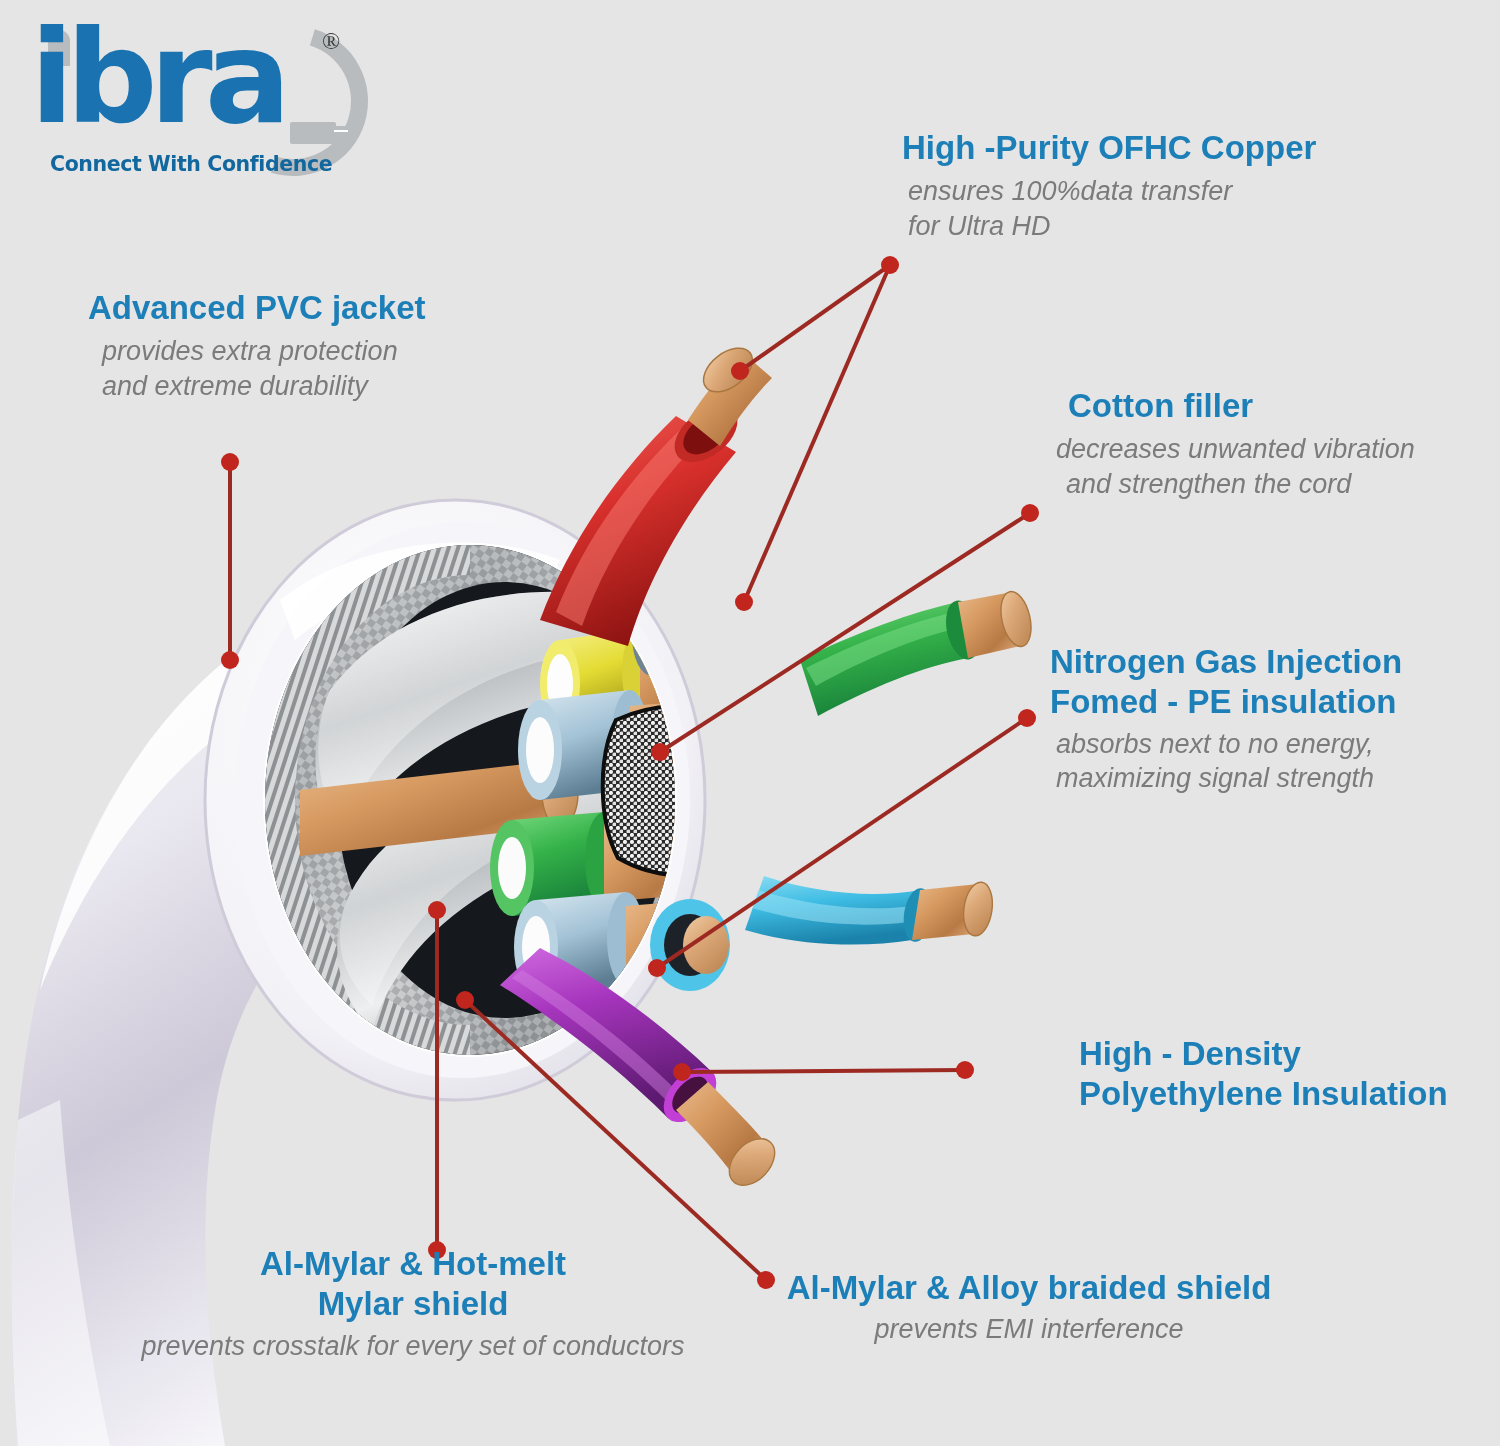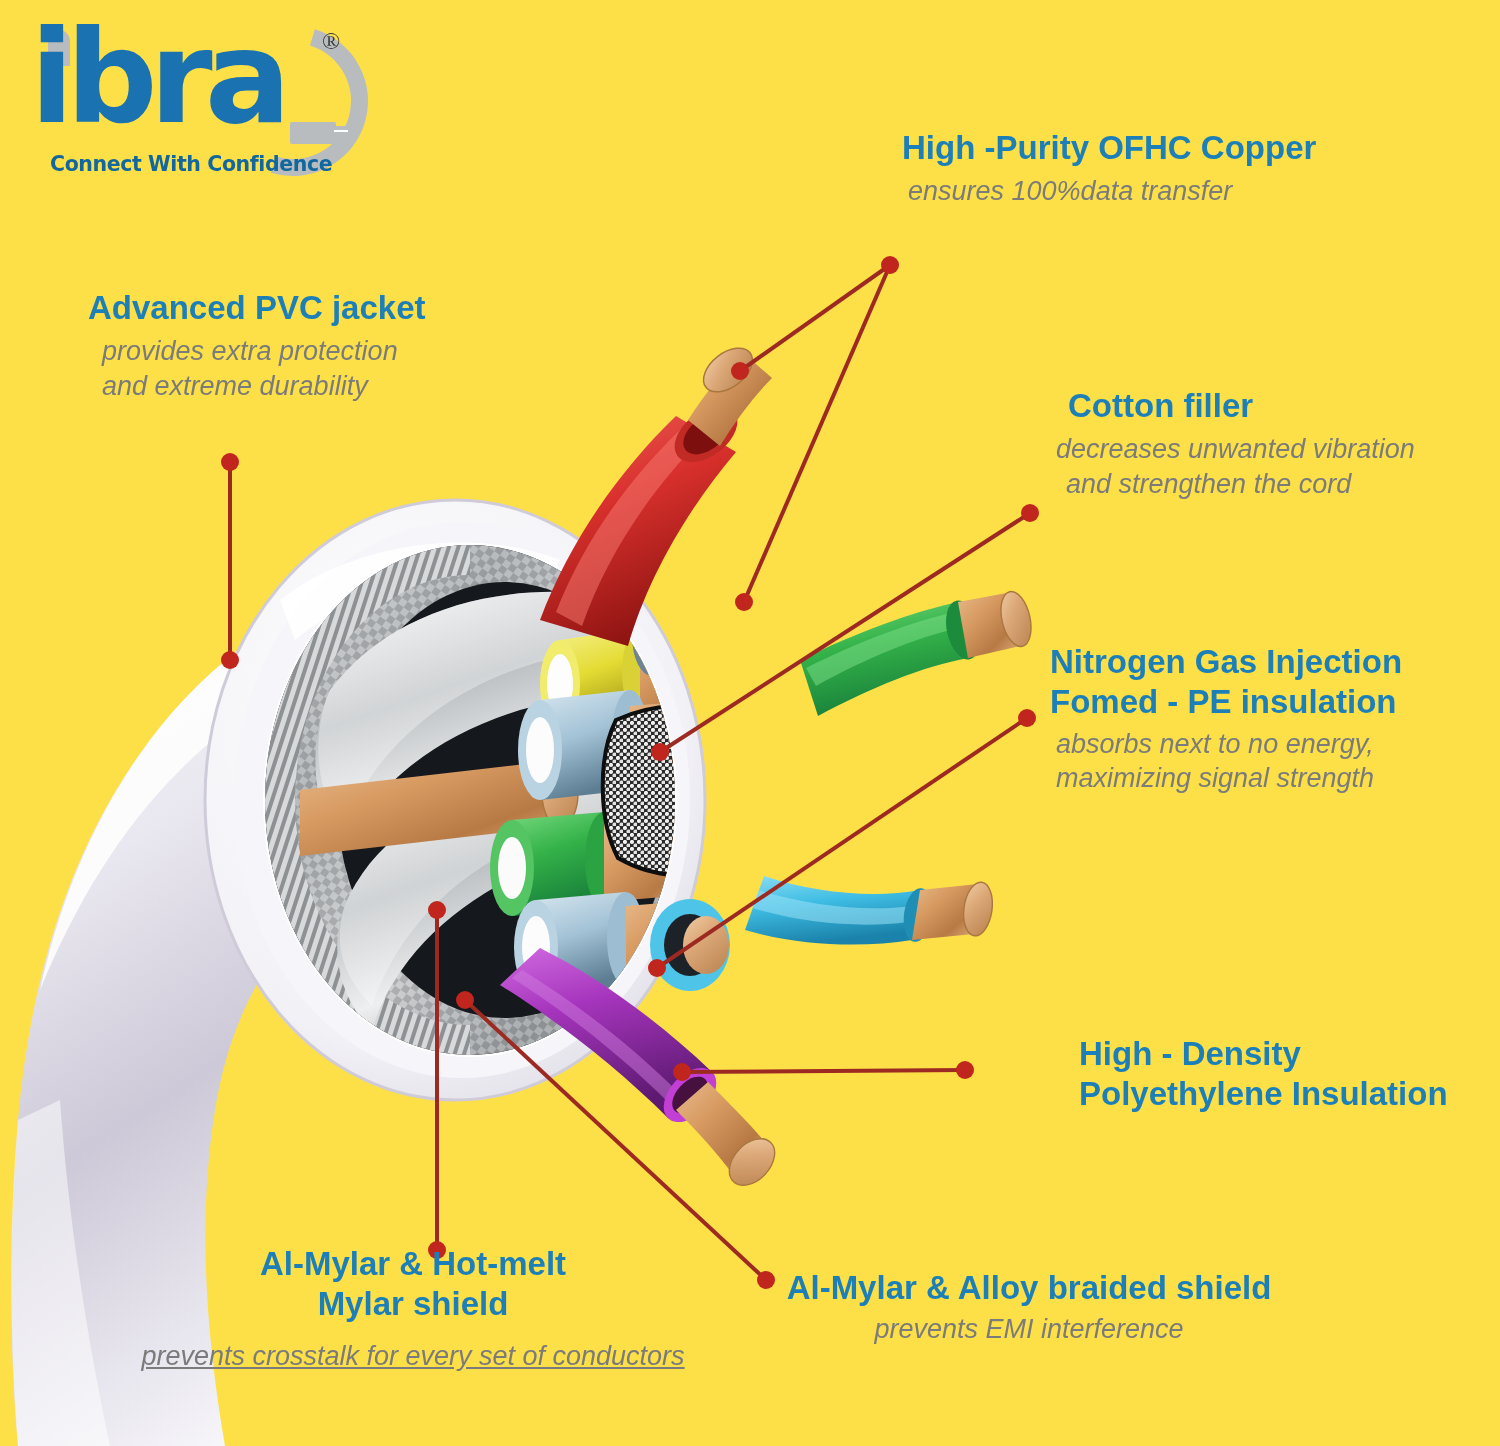--- a/index.html
+++ b/index.html
@@ -2,21 +2,21 @@
 <html><head>
 <meta charset="utf-8">
 <style>
   * { box-sizing: border-box; margin: 0; padding: 0; }
   html, body {
     width: 1500px; height: 1446px;
     background: #ffffff;
     font-family: "Liberation Sans", sans-serif;
     overflow: hidden;
   }
-  #stage { position: relative; width: 1500px; height: 1446px; background: #fde047; }
+  #stage { position: relative; width: 1500px; height: 1446px; background: #e5e5e5; }
 
   
   #logo { position: absolute; left: 22px; top: 10px; width: 350px; height: 175px; }
   .logo-word {
     position: absolute; left: 8px; top: 4px;
     font-family: "DejaVu Sans", sans-serif;
     font-size: 128px; font-weight: 700; font-style: normal;
     color: #1a73b0; letter-spacing: -8px; line-height: 1;
   }
   .logo-swoosh {
@@ -411,20 +411,21 @@
         <path d="M 465 1000 L 766 1280"></path>
         <circle cx="465" cy="1000" r="9" fill="#c0261d" stroke="none"></circle>
         <circle cx="766" cy="1280" r="9" fill="#c0261d" stroke="none"></circle>
       </g>
     </g>
   </svg>
 
   <div class="callout" style="left:902px; top:128px;">
     <div class="title">High -Purity OFHC Copper</div>
     <div class="sub" style="margin-left:6px;margin-top:6px;">ensures 100%data transfer</div>
+    <div class="sub" style="margin-left:6px;">for Ultra HD</div>
   </div>
 
   <div class="callout" style="left:88px; top:288px;">
     <div class="title">Advanced PVC jacket</div>
     <div class="sub" style="margin-left:14px;margin-top:6px;">provides extra protection</div>
     <div class="sub" style="margin-left:14px;">and extreme durability</div>
   </div>
 
   <div class="callout" style="left:1050px; top:642px;">
     <div class="title">Nitrogen Gas Injection</div>
@@ -440,21 +441,21 @@
   </div>
 
   <div class="callout" style="left:1068px; top:1034px;margin-left:11px;">
     <div class="title">High - Density</div>
     <div class="title">Polyethylene Insulation</div>
   </div>
 
   <div class="callout ctr-title" style="left:118px; top:1244px; width:590px;">
     <div class="title">Al-Mylar &amp; Hot-melt</div>
     <div class="title">Mylar shield</div>
-    <div class="sub" style="margin-top:14px;text-decoration:underline;">prevents crosstalk for every set of conductors</div>
+    <div class="sub" style="margin-top:4px;">prevents crosstalk for every set of conductors</div>
   </div>
 
   <div class="callout ctr-title" style="left:744px; top:1268px; width:570px;">
     <div class="title">Al-Mylar &amp; Alloy braided shield</div>
     <div class="sub" style="margin-top:4px;">prevents EMI interference</div>
   </div>
 
 </div>
 
 </body></html>

